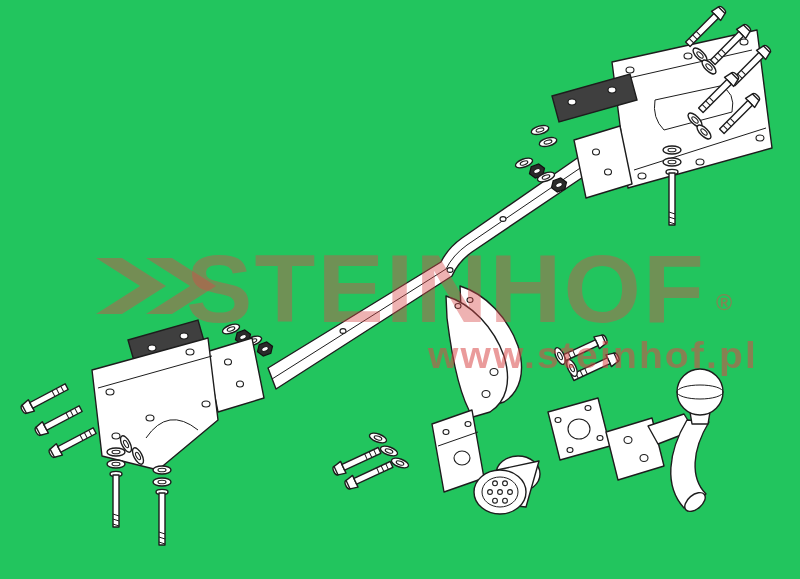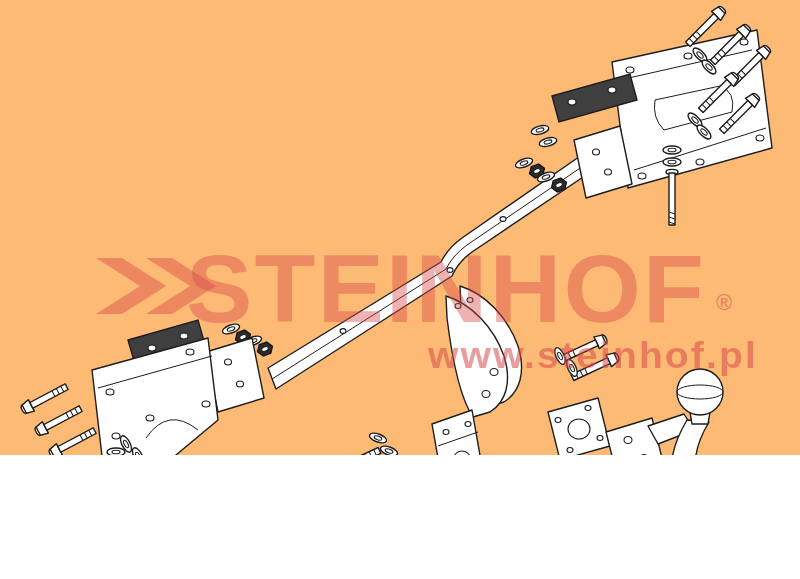--- a/index.html
+++ b/index.html
@@ -1,16 +1,16 @@
 <!DOCTYPE html>
 <html><head>
 <meta charset="utf-8">
 <style>
   html,body{margin:0;padding:0;background:#fff;}
-  .stage{position:relative;width:800px;height:455px;background:#fdba74;overflow:hidden;
+  .stage{position:relative;width:800px;height:579px;background:#22c55e;overflow:hidden;
          font-family:"Liberation Sans",sans-serif;}
   svg{position:absolute;left:0;top:0;}
   .part{fill:#ffffff;stroke:#1d1d1d;stroke-width:1.4;stroke-linejoin:round;}
   .hole{fill:#ffffff;stroke:#1d1d1d;stroke-width:1.1;}
   .darkplate{fill:#3f3f3f;stroke:#1d1d1d;stroke-width:1.4;}
   .thin{fill:none;stroke:#1d1d1d;stroke-width:1;}
   .wm-text{font-weight:bold;letter-spacing:2px;}
 </style>
 </head>
 <body>

